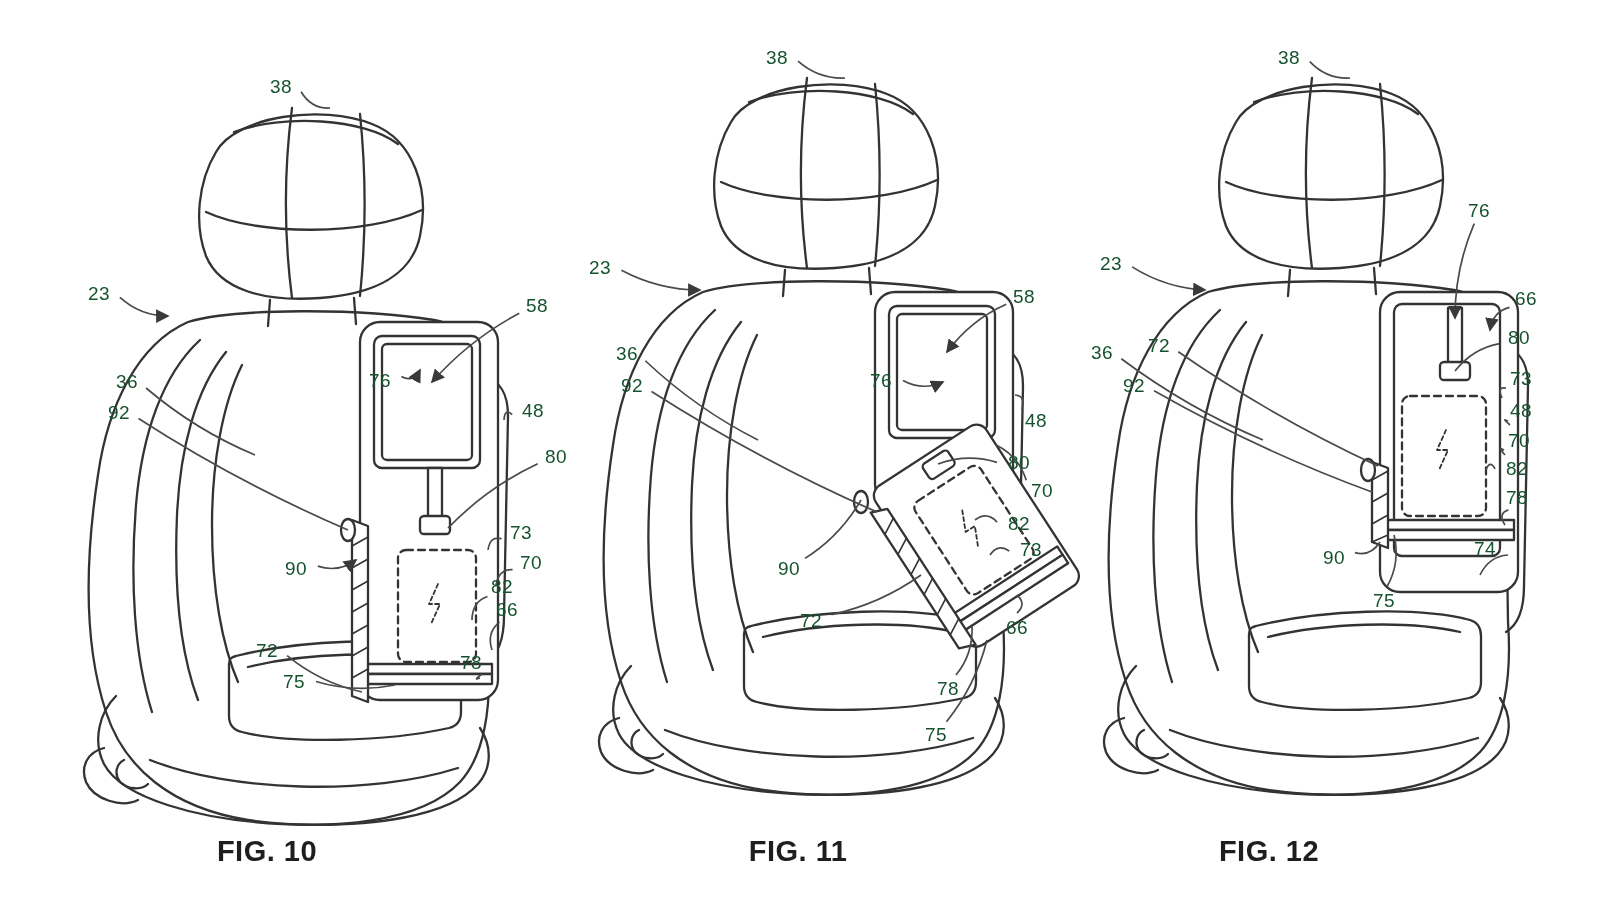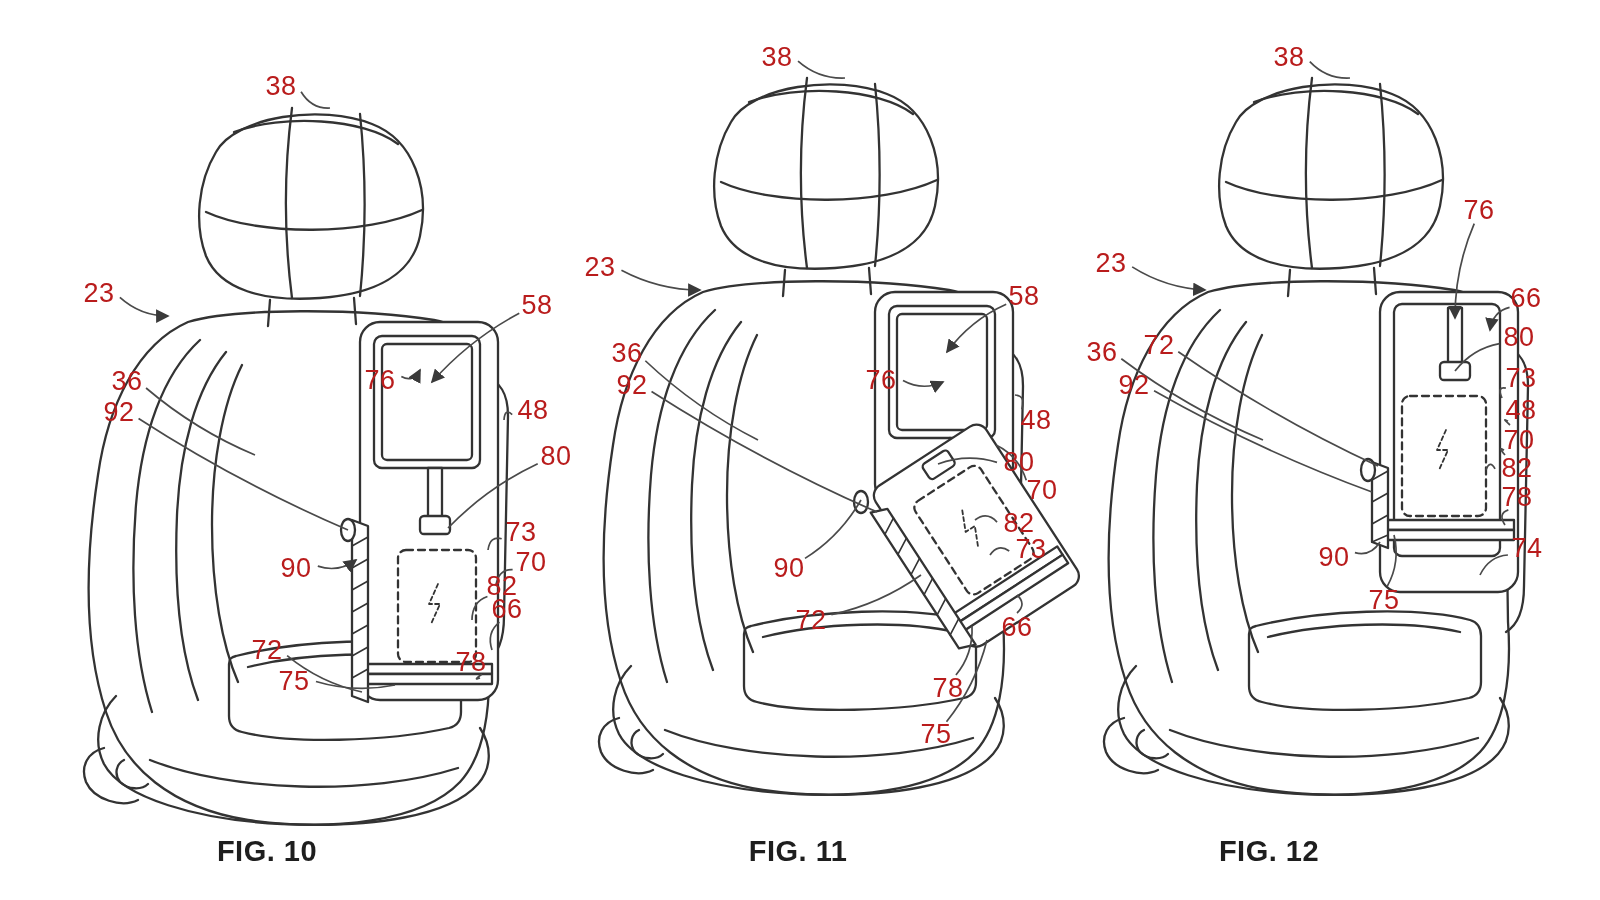--- a/index.html
+++ b/index.html
@@ -2,21 +2,21 @@
 <html><head>
 <meta charset="utf-8">
 <style>
   html,body{margin:0;padding:0;background:#ffffff;}
   body{font-family:"Liberation Sans", sans-serif;}
   .stage{position:relative;width:1600px;height:900px;background:#ffffff;overflow:hidden;}
   .scene{position:absolute;left:0;top:0;}
   #labels-layer{position:absolute;left:0;top:0;width:1600px;height:900px;pointer-events:none;}
   .ref-label{
     position:absolute;transform:translate(-50%,-50%);
-    font-size:27px;color:#b91c1c;letter-spacing:.5px;
+    font-size:19px;color:#14532d;letter-spacing:.5px;
     background:rgba(255,255,255,.0);line-height:1;
   }
   .caption{
     position:absolute;transform:translate(-50%,-50%);
     font-size:29px;font-weight:700;color:#1e1e1e;letter-spacing:.5px;
   }
   .leader{fill:none;stroke:#4a4a4a;stroke-width:1.7px;}
   .ink{stroke:#333;stroke-width:2.3;fill:none;stroke-linecap:round;stroke-linejoin:round;}
 </style>
 </head>
@@ -205,21 +205,21 @@
       <span class="ref-label" style="left: 1526px; top: 298px;">66</span>
       <span class="ref-label" style="left: 1519px; top: 337px;">80</span>
       <span class="ref-label" style="left: 1102px; top: 352px;">36</span>
       <span class="ref-label" style="left: 1159px; top: 345px;">72</span>
       <span class="ref-label" style="left: 1134px; top: 385px;">92</span>
       <span class="ref-label" style="left: 1521px; top: 378px;">73</span>
       <span class="ref-label" style="left: 1521px; top: 410px;">48</span>
       <span class="ref-label" style="left: 1519px; top: 440px;">70</span>
       <span class="ref-label" style="left: 1517px; top: 468px;">82</span>
       <span class="ref-label" style="left: 1517px; top: 497px;">78</span>
-      <span class="ref-label" style="left: 1527px; top: 548px;">74</span>
+      <span class="ref-label" style="left: 1485px; top: 548px;">74</span>
       <span class="ref-label" style="left: 1334px; top: 557px;">90</span>
       <span class="ref-label" style="left: 1384px; top: 600px;">75</span>
     </div>
 
   <div class="caption" style="left: 267px; top: 851px;">FIG. 10</div>
   <div class="caption" style="left: 771px; top: 851px; margin-left: 27px;">FIG. 11</div>
   <div class="caption" style="left: 1269px; top: 851px;">FIG. 12</div>
 </div>
 
 </body></html>

